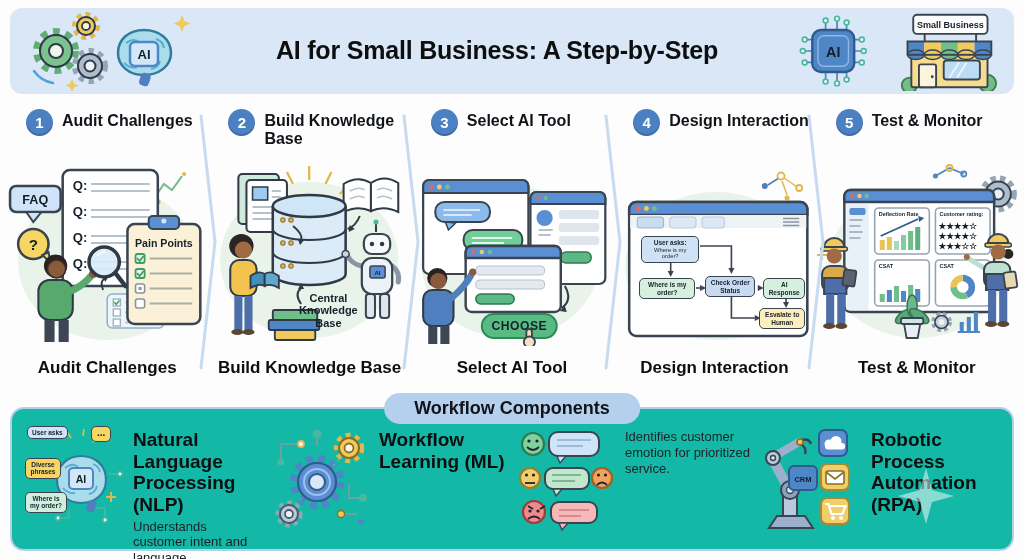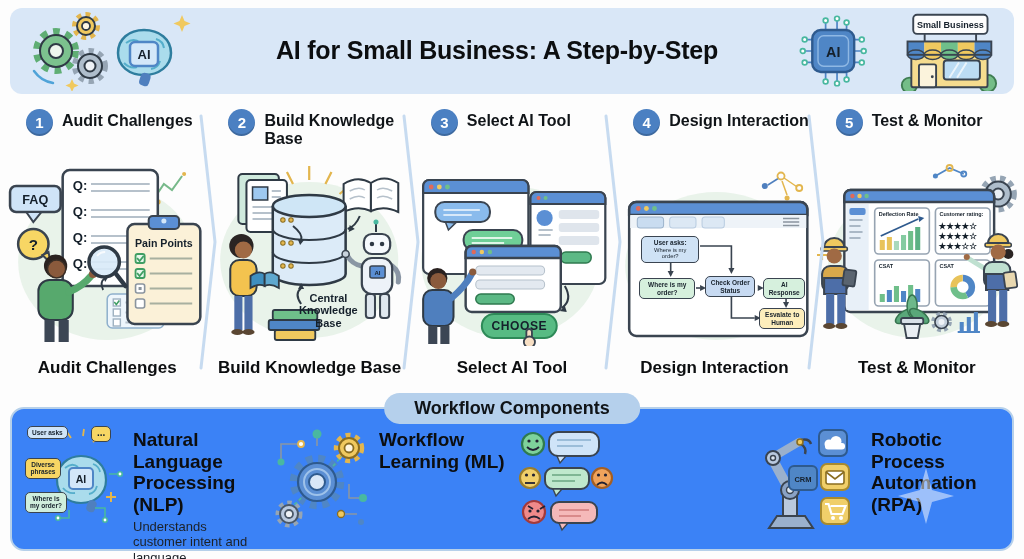--- a/index.html
+++ b/index.html
@@ -26,21 +26,21 @@
   svg text { font-family:"Liberation Sans",sans-serif; font-weight:bold; fill:#15202b; }
 
   
   .fbox { position:absolute; border:1.5px solid #3a4450; border-radius:5px; font-weight:bold; text-align:center; color:#18222c; padding:2px 3px; font-size:6.5px; line-height:1.18; }
   .fbox .sub { display:block; font-size:5.8px; font-weight:normal; }
 
   
   .ov { position:absolute; font-weight:bold; color:#15202b; text-align:center; }
 
   
-  .components-panel { position:absolute; left:10px; top:407px; width:1004px; height:144px; background:#3b82f6; border:2px solid #b6d0ea; border-radius:14px; }
+  .components-panel { position:absolute; left:10px; top:407px; width:1004px; height:144px; background:#14b8a6; border:2px solid #b6d0ea; border-radius:14px; }
   .pill { position:absolute; left:50%; top:0; transform:translate(-50%,-52%); background:#b5d0ec; border-radius:999px; padding:5px 30px; font-weight:bold; font-size:18px; color:#101418; white-space:nowrap; }
   .components { display:flex; height:100%; padding:17px 8px 6px 8px; }
   .component { flex:1 1 0; display:flex; gap:8px; padding:0 5px; }
   .comp-icon { width:100px; height:112px; flex:none; position:relative; }
   .comp-icon > svg { position:absolute; inset:0; }
   .comp-text { flex:1; padding-top:3px; }
   .comp-title { font-weight:bold; font-size:19px; line-height:1.14; color:#0c0e10; margin-bottom:3px; }
   .comp-desc { font-size:13px; line-height:1.22; color:#1c2127; }
   .nbub { position:absolute; border:1.5px solid #3a4450; border-radius:5px; font-size:6.5px; font-weight:bold; padding:2px 4px; text-align:center; line-height:1.12; color:#15202b; }
 
@@ -557,20 +557,21 @@
             <path d="M11,80 l5,3 M23,83 l5,-3" stroke="#223" stroke-width="1.8"></path>
             <circle cx="13" cy="85" r="1.6" fill="#223"></circle>
               <circle cx="21" cy="85" r="1.6" fill="#223"></circle>
             <path d="M11,93 q6,-5 12,0" stroke="#223" stroke-width="1.8" fill="none"></path>
             <rect x="34" y="76" width="46" height="21" rx="8" fill="#f5b9b9" stroke="#3a4450" stroke-width="2"></rect>
             <path d="M42,97 l3,7 6,-7 z" fill="#f5b9b9" stroke="#3a4450" stroke-width="1.4"></path>
             <path d="M42,84 H72 M42,90 H64" stroke="#d98a8a" stroke-width="2"></path>
           </svg>
         </div>
         <div class="comp-text">
+          <div class="comp-desc">Identifies customer emotion for prioritized service.</div>
         </div>
       </div>
 
       <div class="component">
         <div class="comp-icon">
           <svg viewBox="0 0 100 112" width="100" height="112">
             <path d="M12,30 L36,16" stroke="#9ab0cc" stroke-width="8" stroke-linecap="round"></path>
             <path d="M24,60 L10,34" stroke="#9ab0cc" stroke-width="10" stroke-linecap="round"></path>
             <path d="M38,14 q8,-2 10,4 M38,18 q6,4 4,10" stroke="#3a4450" stroke-width="2.5" fill="none"></path>
             <circle cx="37" cy="16" r="3" fill="#f0c95f" stroke="#8a6d20" stroke-width="1.6"></circle>

